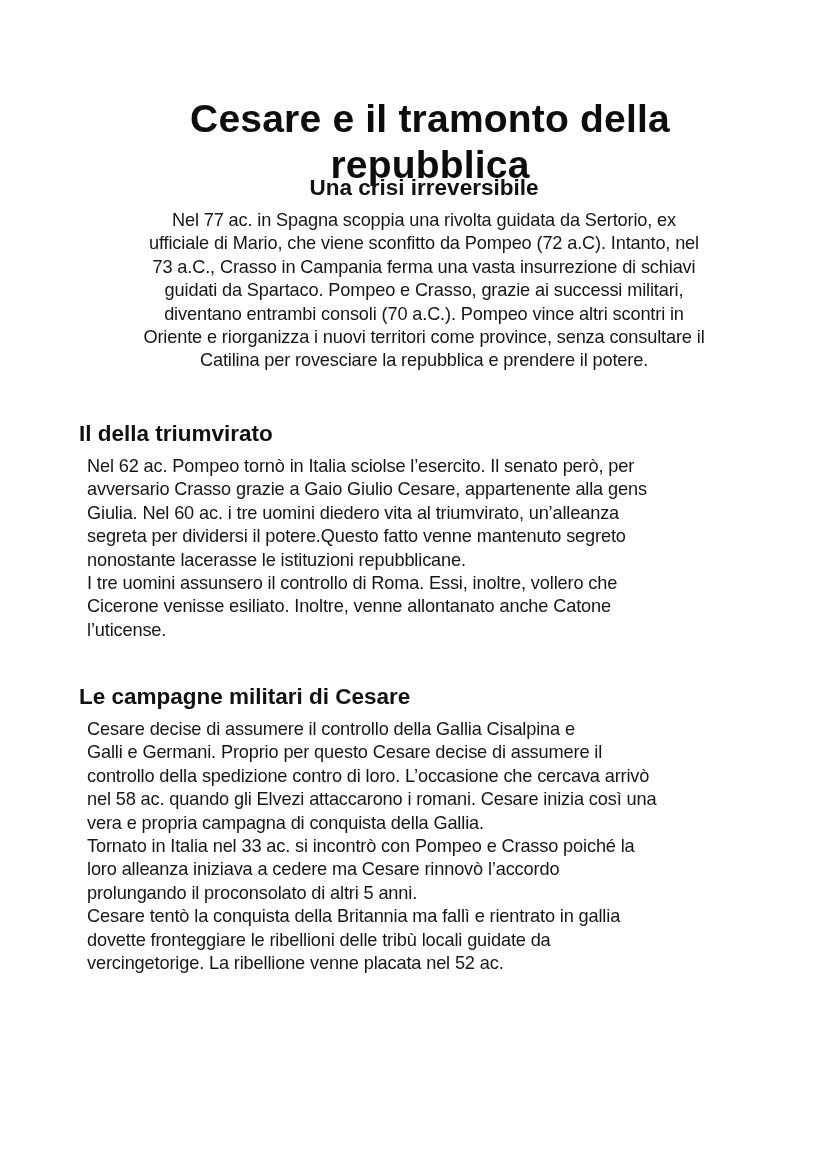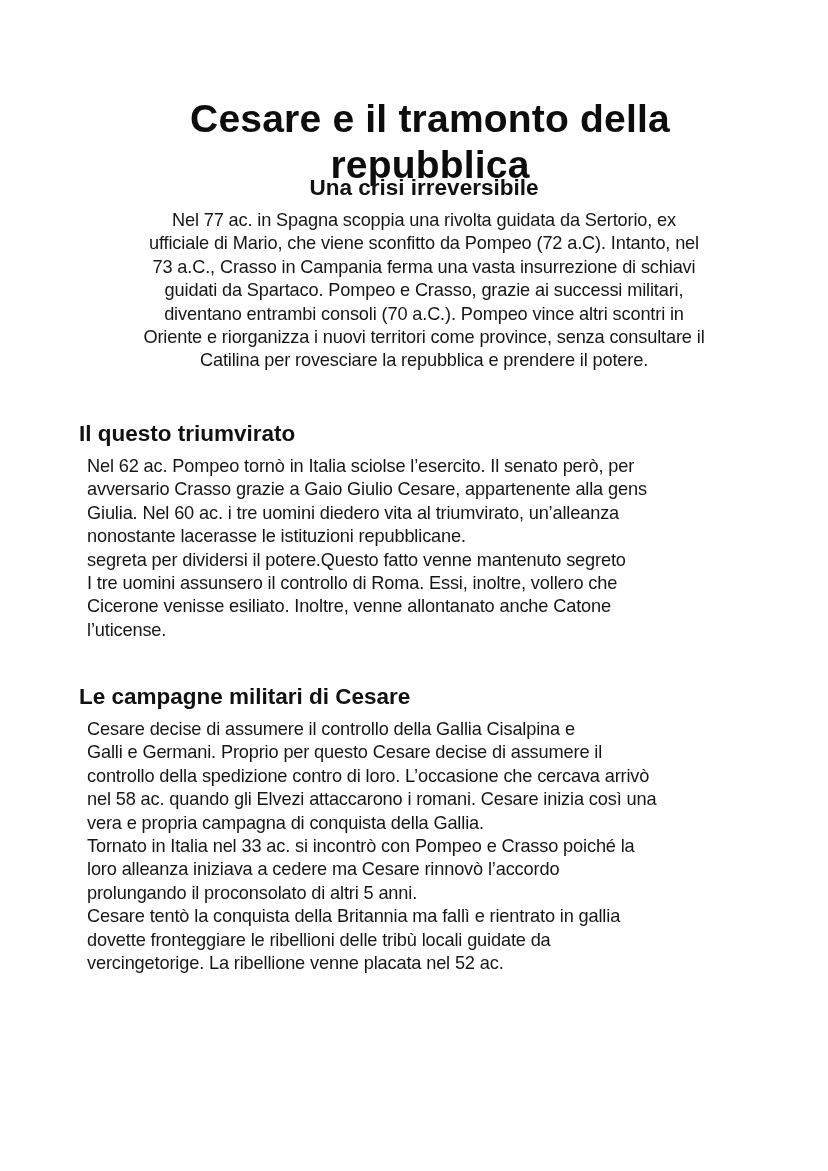--- a/index.html
+++ b/index.html
@@ -77,27 +77,27 @@
       <span class="line">ufficiale di Mario, che viene sconfitto da Pompeo (72 a.C). Intanto, nel</span>
       <span class="line">73 a.C., Crasso in Campania ferma una vasta insurrezione di schiavi</span>
       <span class="line">guidati da Spartaco. Pompeo e Crasso, grazie ai successi militari,</span>
       <span class="line">diventano entrambi consoli (70 a.C.). Pompeo vince altri scontri in</span>
       <span class="line">Oriente e riorganizza i nuovi territori come province, senza consultare il</span>
       <span class="line">Catilina per rovesciare la repubblica e prendere il potere.</span>
     </p>
   </section>
 
   <section class="section" id="sec2">
-    <h2>Il questo triumvirato</h2>
+    <h2>Il della triumvirato</h2>
     <p class="para">
       <span class="line">Nel 62 ac. Pompeo tornò in Italia sciolse l’esercito. Il senato però, per</span>
       <span class="line">avversario Crasso grazie a Gaio Giulio Cesare, appartenente alla gens</span>
       <span class="line">Giulia. Nel 60 ac. i tre uomini diedero vita al triumvirato, un’alleanza</span>
+      <span class="line">segreta per dividersi il potere.Questo fatto venne mantenuto segreto</span>
       <span class="line">nonostante lacerasse le istituzioni repubblicane.</span>
-      <span class="line">segreta per dividersi il potere.Questo fatto venne mantenuto segreto</span>
       <span class="line">I tre uomini assunsero il controllo di Roma. Essi, inoltre, vollero che</span>
       <span class="line">Cicerone venisse esiliato. Inoltre, venne allontanato anche Catone</span>
       <span class="line">l’uticense.</span>
     </p>
   </section>
 
   <section class="section" id="sec3">
     <h2>Le campagne militari di Cesare</h2>
     <p class="para">
       <span class="line">Cesare decise di assumere il controllo della Gallia Cisalpina e</span>

